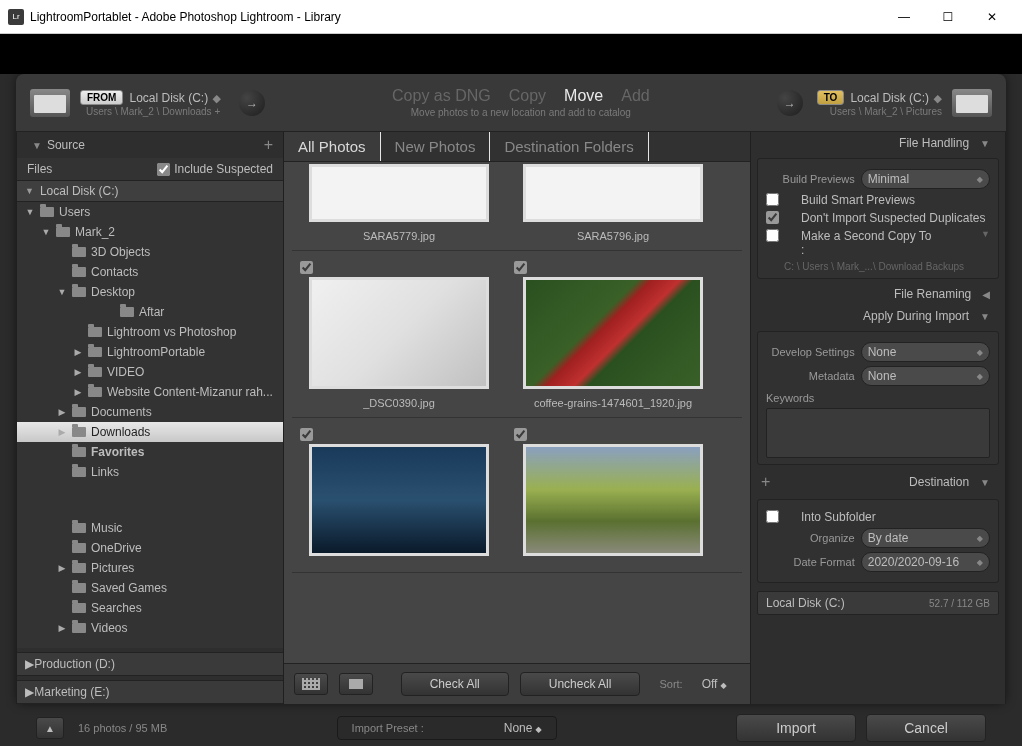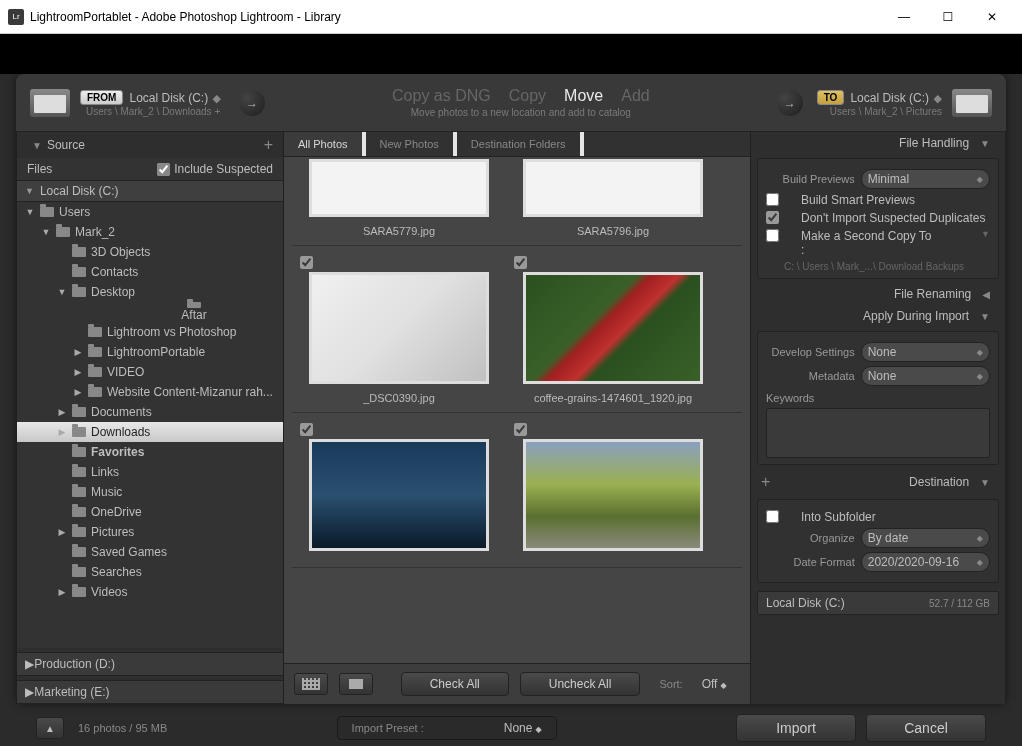--- a/index.html
+++ b/index.html
@@ -38,21 +38,21 @@
 .node.selected{background:linear-gradient(#e8e8e8,#c8c8c8);color:#222}
 .node.selected *{color:#222}
 .node .toggle{width:10px;font-size:9px;color:#aaa;text-align:center}
 .node .folder{width:14px;height:10px;background:#888;border-radius:1px;margin:0 5px;position:relative}
 .node .folder::before{content:"";position:absolute;top:-3px;left:0;width:6px;height:3px;background:#888;border-radius:1px 1px 0 0}
 .drive-header{display:flex;align-items:center;background:#3f3f3f;padding:3px 8px;border-top:1px solid #222;border-bottom:1px solid #222}
 .drive-header .tri2{font-size:9px;margin-right:6px;color:#999}
 .prod-row{display:flex;align-items:center;background:#3a3a3a;padding:4px 8px;margin-top:4px;border-top:1px solid #222;border-bottom:1px solid #222}
 .center{flex:1;background:#454545;display:flex;flex-direction:column;min-width:0}
 .tabs{display:flex;background:#313131;border-bottom:1px solid #222}
-.tabs .tab{padding:6px 14px;font-size:11px;color:#888;cursor:pointer;border-right:4px solid #e5e5e5}
+.tabs .tab{padding:6px 14px;font-size:15px;color:#888;cursor:pointer;border-right:1px solid #e5e5e5}
 .tabs .tab.active{color:#d8d8d8;background:#3b3b3b}
 .grid{flex:1;overflow:auto;padding:0 8px}
 .grid::-webkit-scrollbar{width:12px}.grid::-webkit-scrollbar-thumb{background:#666;border-radius:6px}
 .row{display:flex}
 .cell{width:210px;margin:2px;background:#454545;display:flex;flex-direction:column;align-items:center;position:relative;padding-bottom:4px}
 .cell .chk{position:absolute;top:6px;left:6px;accent-color:#999}
 .thumb{width:180px;height:112px;border:3px solid #ddd;margin-top:22px;background:#888}
 .thumb.partial{height:58px;margin-top:0;background:#f3f3f3}
 .fn{font-size:11px;color:#bbb;margin-top:8px}
 .grid-line{height:1px;background:#333;margin:2px 0}
@@ -169,21 +169,21 @@
           <div class="node" style="padding-left: 40px;">
             <span class="toggle"></span>
             <span class="folder"></span>
             <span>Contacts</span>
           </div>
           <div class="node" style="padding-left: 40px;">
             <span class="toggle">▼</span>
             <span class="folder"></span>
             <span>Desktop</span>
           </div>
-          <div class="node" style="padding-left: 88px; flex-direction: column;">
+          <div class="node" style="padding-left: 88px;">
             <span class="toggle"></span>
             <span class="folder"></span>
             <span>Aftar</span>
           </div>
           <div class="node" style="padding-left: 56px;">
             <span class="toggle"></span>
             <span class="folder"></span>
             <span>Lightroom vs Photoshop</span>
           </div>
           <div class="node" style="padding-left: 56px;">
@@ -214,21 +214,21 @@
           <div class="node" style="padding-left: 40px; font-weight: bold;">
             <span class="toggle"></span>
             <span class="folder"></span>
             <span>Favorites</span>
           </div>
           <div class="node" style="padding-left: 40px;">
             <span class="toggle"></span>
             <span class="folder"></span>
             <span>Links</span>
           </div>
-          <div class="node" style="padding-left: 40px;">
+          <div class="node" style="padding-left: 40px; margin-top: 36px;">
             <span class="toggle"></span>
             <span class="folder"></span>
             <span>Music</span>
           </div>
           <div class="node" style="padding-left: 40px;">
             <span class="toggle"></span>
             <span class="folder"></span>
             <span>OneDrive</span>
           </div>
           <div class="node" style="padding-left: 40px;">

